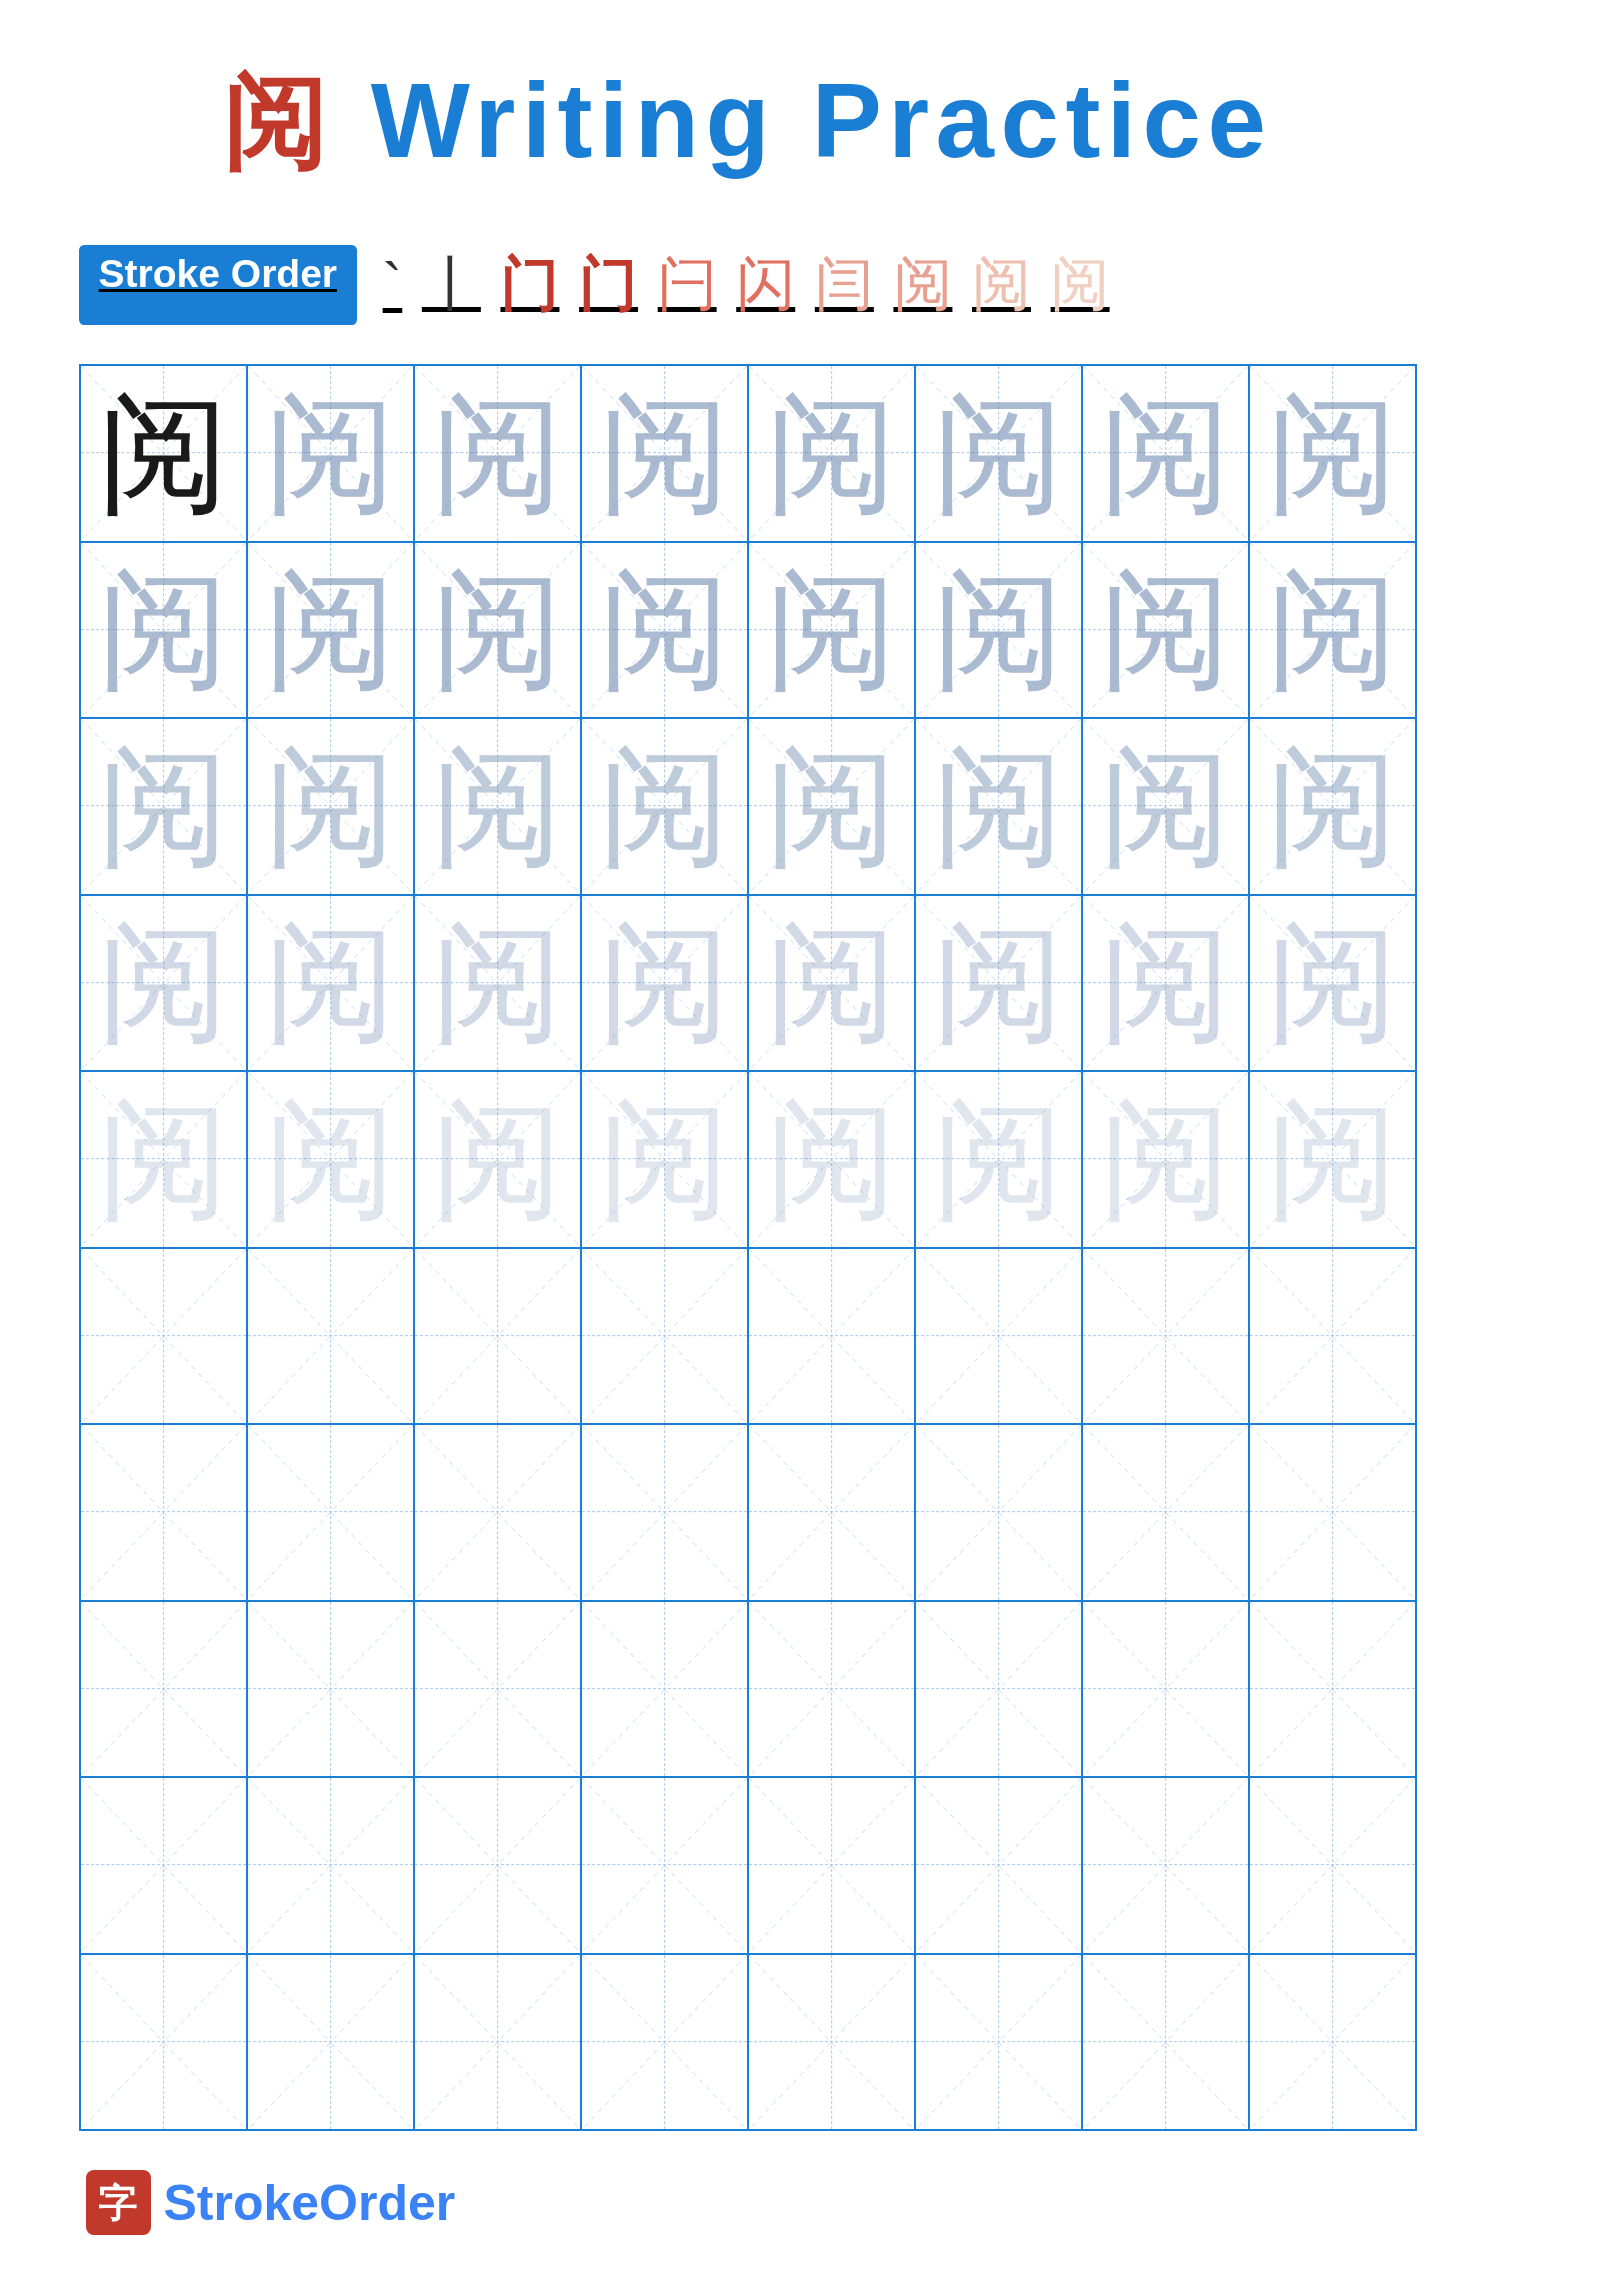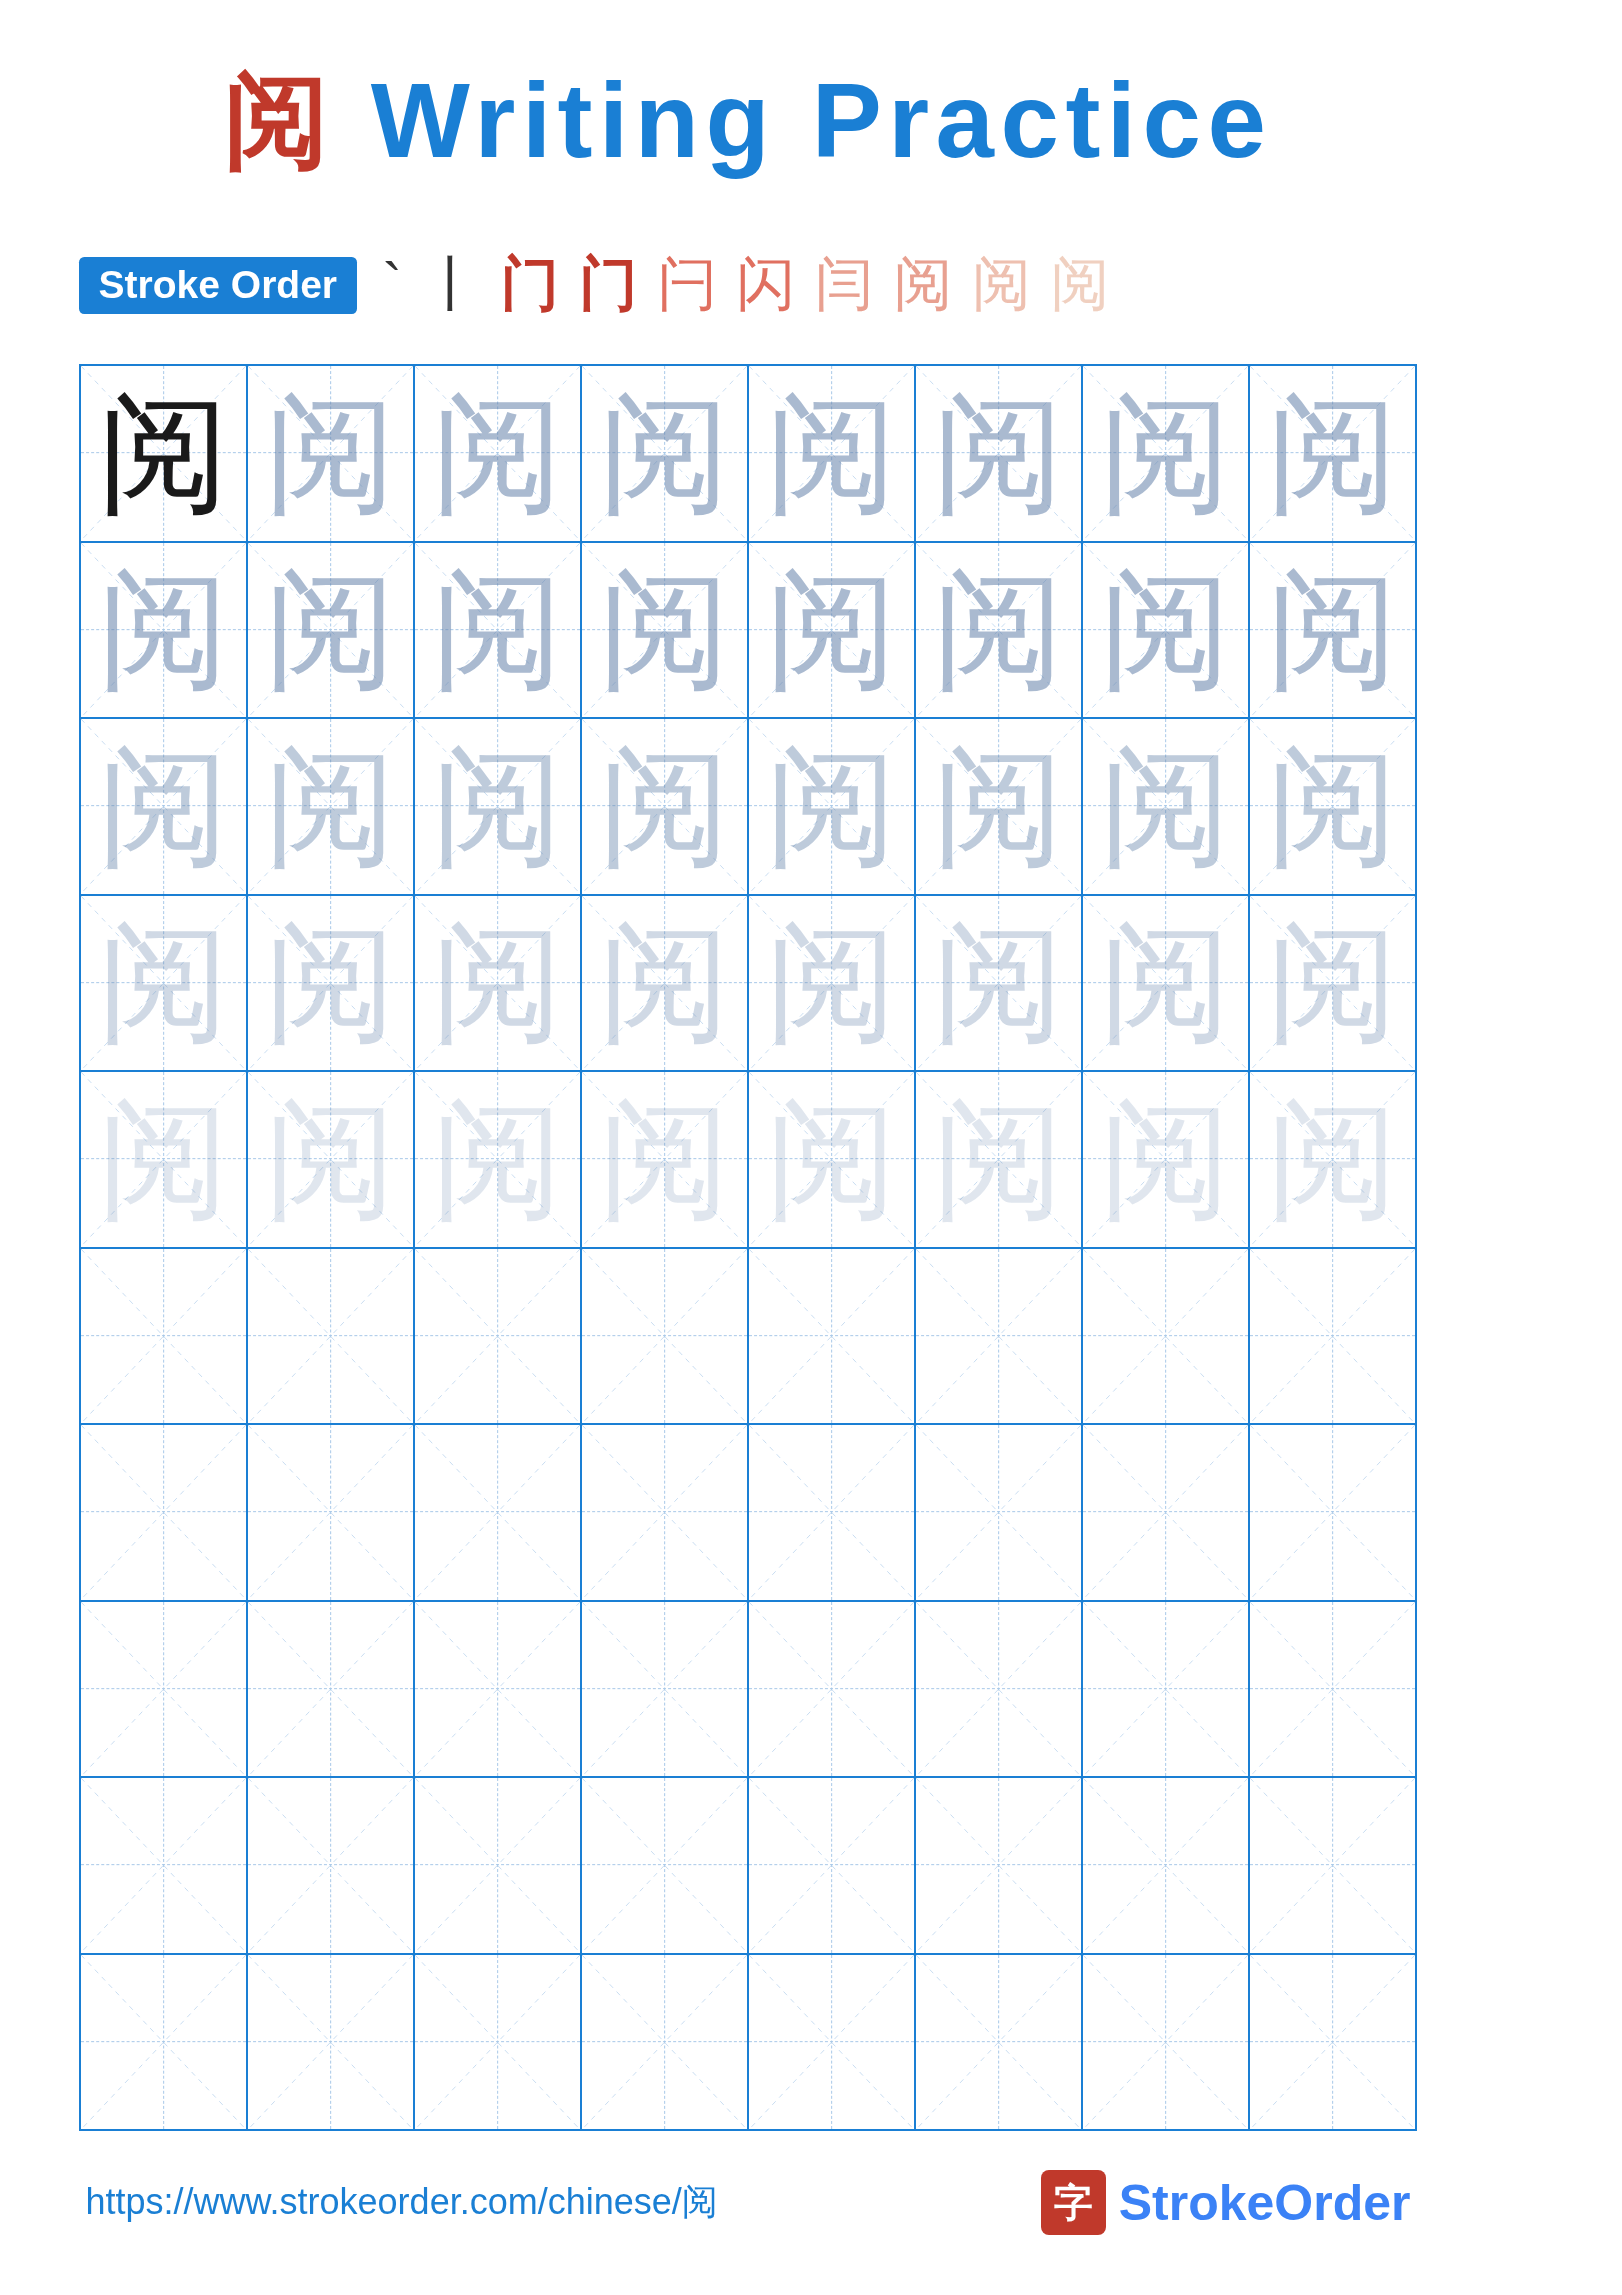--- a/index.html
+++ b/index.html
@@ -27,23 +27,23 @@
       margin-bottom: 52px;
       letter-spacing: 6.5px;
     }
 
     .title .char {
       color: #c0392b;
     }
 
     .stroke-order-row {
       display: flex;
-      align-items: center;
       margin-bottom: 39px;
       gap: 26px;
+      text-decoration: underline;
     }
 
     .stroke-order-badge {
       background: #1a7fd4;
       color: #fff;
       font-size: 39px;
       font-weight: bold;
       padding: 6.5px 19.6px;
       border-radius: 5.2px;
       white-space: nowrap;
@@ -728,21 +728,20 @@
       </div>
       <div class="grid-cell">
         <svg class="cell-diagonal" width="100%" height="100%" viewBox="0 0 270 270" preserveAspectRatio="none">
           <line x1="0" y1="0" x2="270" y2="270"></line>
           <line x1="270" y1="0" x2="0" y2="270"></line>
         </svg>
       </div>
     </div>
 
   <div class="footer">
-    <a class="footer-url">https://www.strokeorder.com/chinese/阅</a>
     <div class="footer-logo">
       <div class="footer-logo-icon">字</div>
       <span class="footer-logo-text">StrokeOrder</span>
     </div>
   </div>
 
 </div>
 
 
 </body></html>

